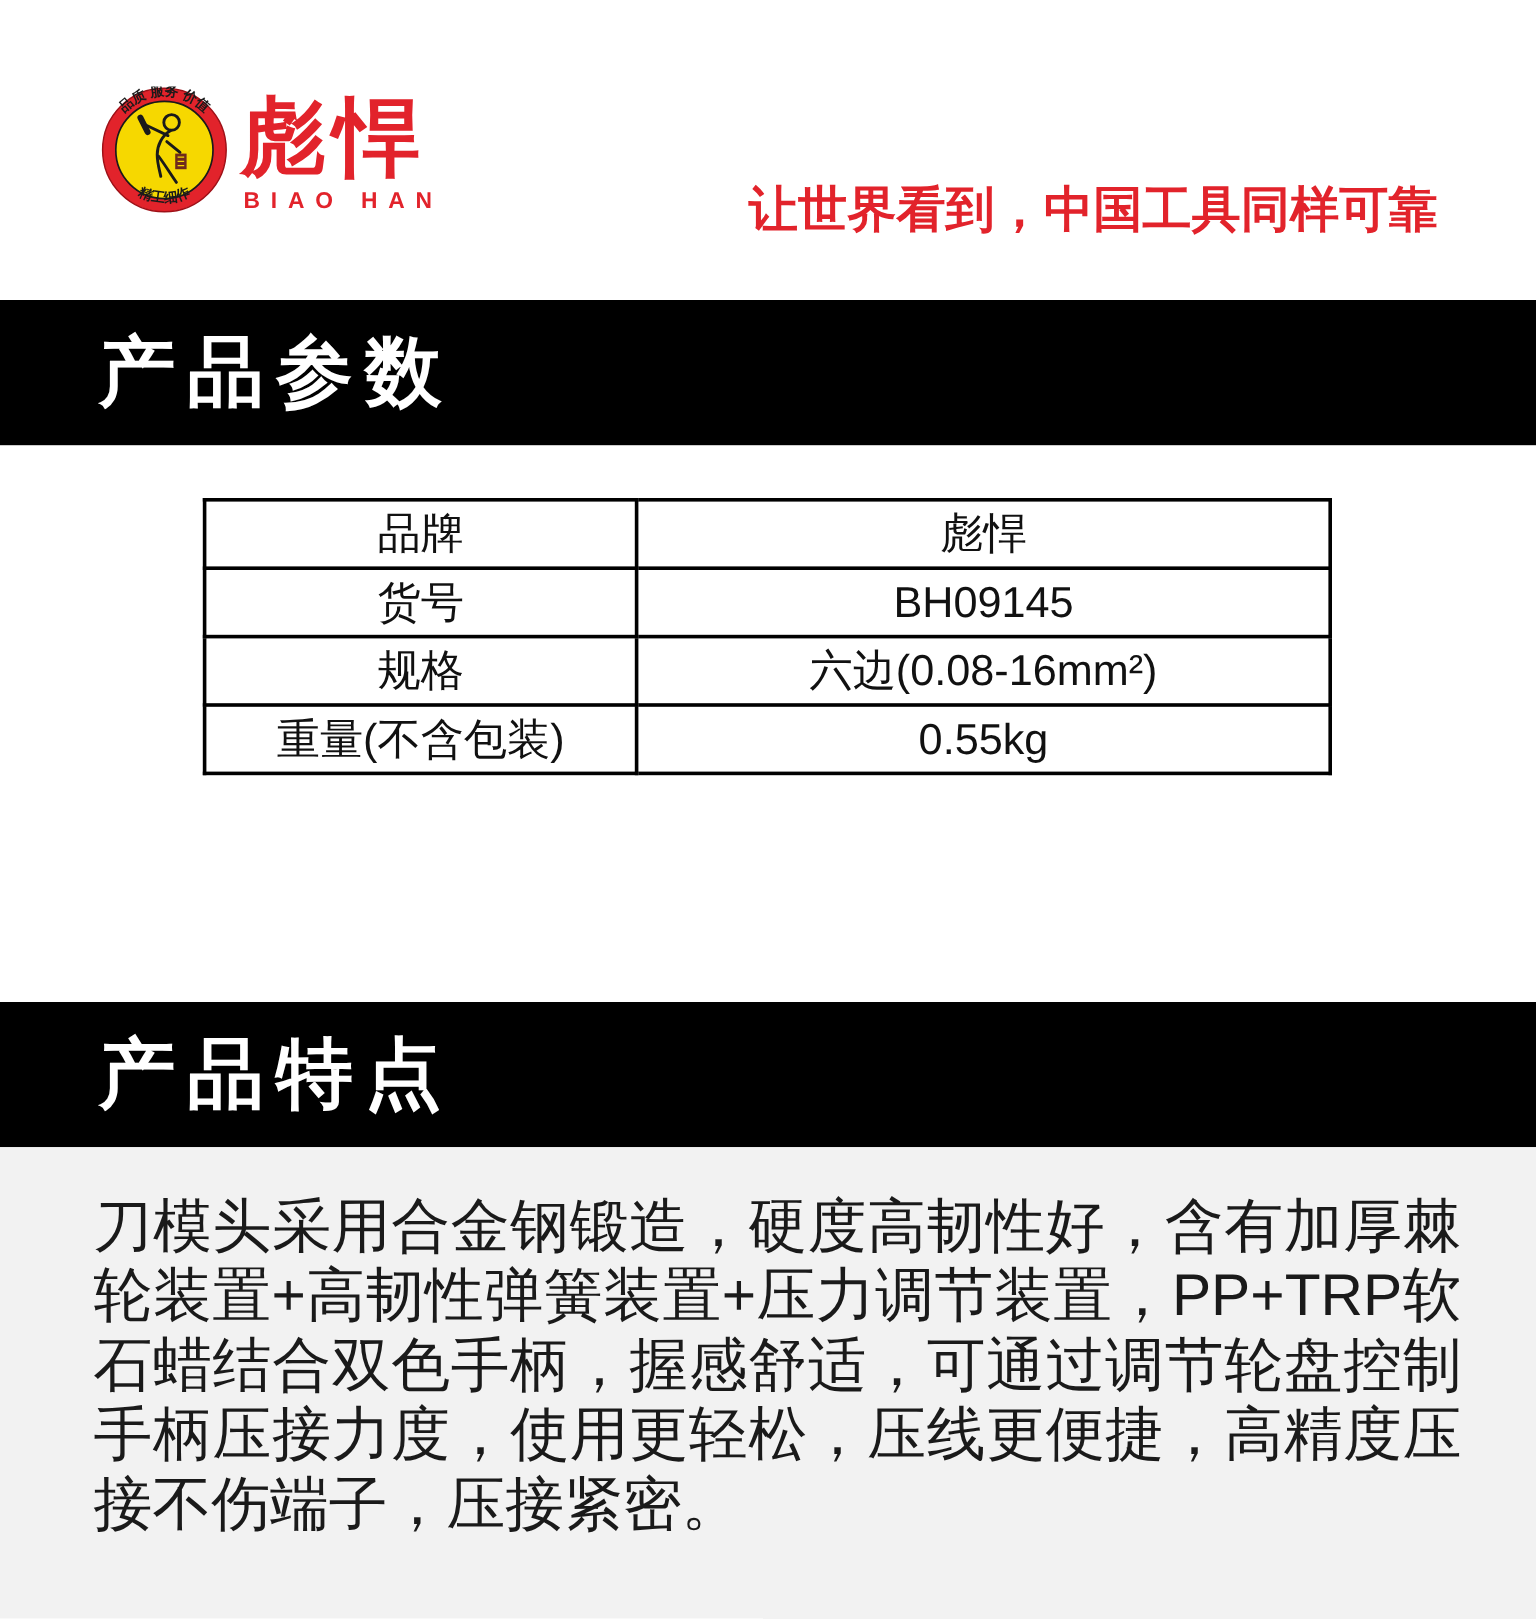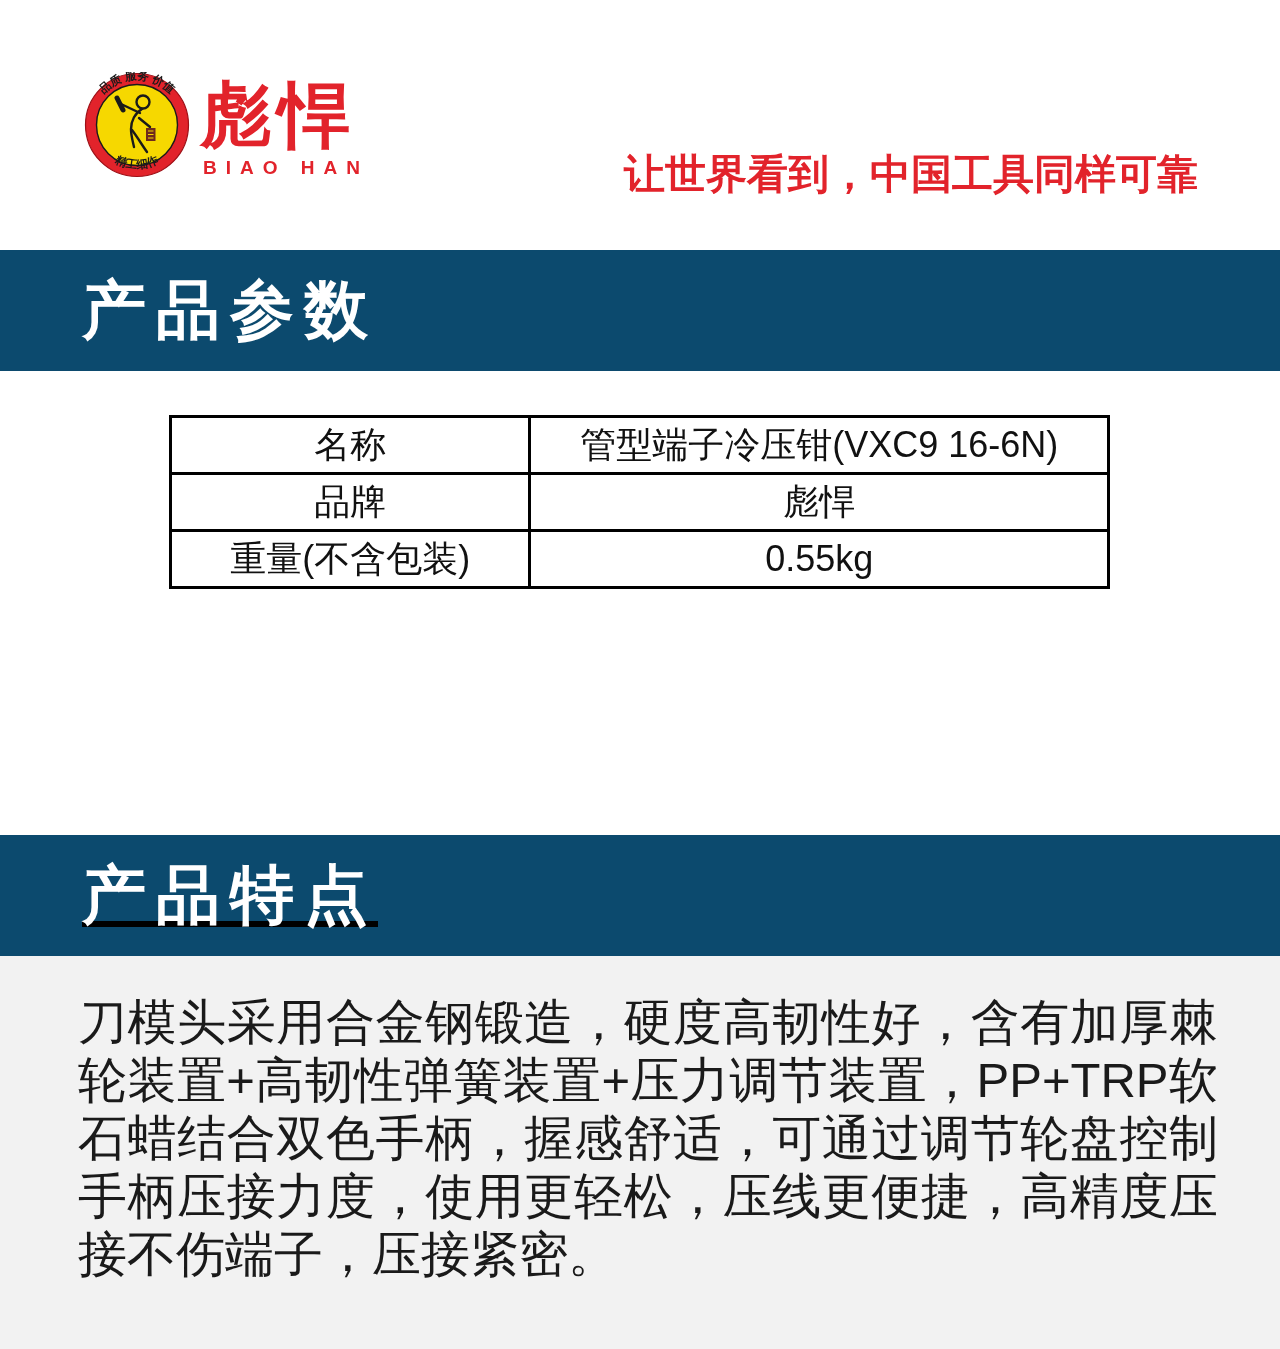--- a/index.html
+++ b/index.html
@@ -32,21 +32,21 @@
   .slogan {
     position: absolute; right: 82px; top: 147px;
     font-size: 41px; font-weight: 700; color: #e2232b;
     white-space: nowrap;
     font-family: Liberation Mono, monospace;
   }
 
   
   .banner {
     position: absolute; left: 0; width: 1280px; height: 121px;
-    background: #0c4a6e; display: flex; align-items: center;
+    background: #000000; display: flex; align-items: center;
   }
   .banner-params { top: 250px; }
   .banner-features { top: 835px; text-decoration: underline; }
   .banner-title {
     margin-left: 82px; color: #ffffff;
     font-size: 64px; font-weight: 800; letter-spacing: 10px;
     white-space: nowrap;
   }
 
   
@@ -121,26 +121,30 @@
     <div class="slogan">让世界看到，中国工具同样可靠</div>
   </div>
 
   <div class="banner banner-params">
     <span class="banner-title">产品参数</span>
   </div>
 
   <table class="spec-table">
     <tbody>
       <tr>
-        <td class="label-cell">名称</td>
-        <td class="value-cell">管型端子冷压钳(VXC9 16-6N)</td>
+        <td class="label-cell">品牌</td>
+        <td class="value-cell">彪悍</td>
       </tr>
       <tr>
-        <td class="label-cell">品牌</td>
-        <td class="value-cell">彪悍</td>
+        <td class="label-cell">货号</td>
+        <td class="value-cell">BH09145</td>
+      </tr>
+      <tr>
+        <td class="label-cell">规格</td>
+        <td class="value-cell">六边(0.08-16mm²)</td>
       </tr>
       <tr>
         <td class="label-cell">重量(不含包装)</td>
         <td class="value-cell">0.55kg</td>
       </tr>
     </tbody>
   </table>
 
   <div class="banner banner-features">
     <span class="banner-title">产品特点</span>

